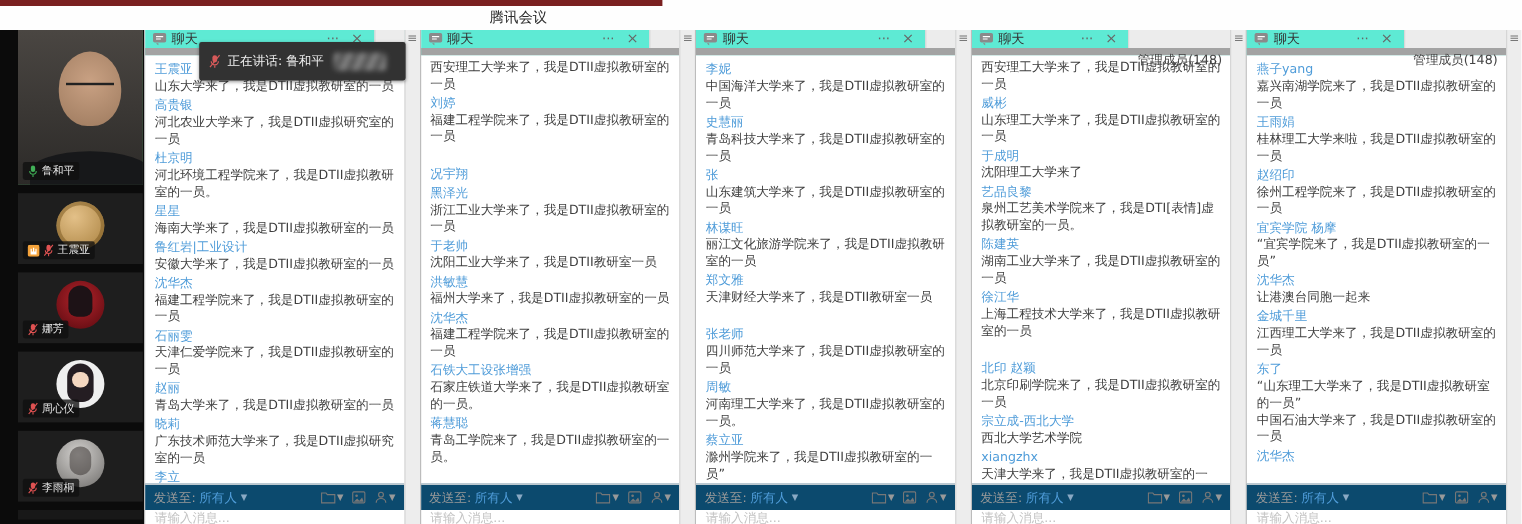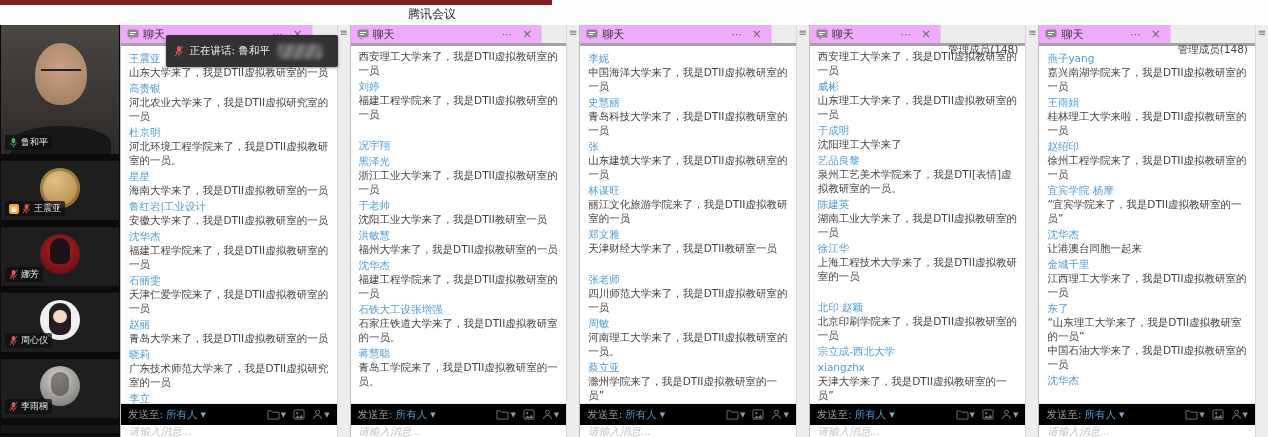--- a/index.html
+++ b/index.html
@@ -9,21 +9,21 @@
 
   
   .topbar { position:relative; height:25px; background:#fefefe; }
   .topbar-red { position:absolute; left:0; top:0; width:552px; height:5px; background:#7a2020; }
   .app-title { position:absolute; left:408px; top:6px; font-size:12px; color:#2b2b2b; }
 
   .main { display:flex; height:412px; }
 
   
   .video-col { width:120px; background:#0b0b0b; display:flex; flex-direction:column; flex:none; }
-  .vtile { position:relative; background:#1e1e1e; margin:0 1px 7px 1px; flex:none;text-align:center; }
+  .vtile { position:relative; background:#1e1e1e; margin:0 1px 7px 15px; flex:none;text-align:center; }
   .vtile.speaking { outline:1px solid #3aa65a; outline-offset:-1px; }
   .vtile-video { height:129px; }
   .vtile-sm { height:59px; }
   .vtile-stub { height:8px; margin-bottom:0; background:#181818; }
   .vface { position:absolute; inset:0; background:linear-gradient(#4a4642,#2c2a28); overflow:hidden; }
   .vface::before { content:""; position:absolute; left:34px; top:18px; width:52px; height:62px;
     background:radial-gradient(circle at 50% 40%, #c9a183, #9d7a5e); border-radius:50% 50% 46% 46%; }
   .vface::after { content:""; position:absolute; left:10px; bottom:-6px; width:100px; height:34px;
     background:#17181a; border-radius:50% 50% 0 0; }
   .vglasses { position:absolute; left:40px; top:44px; width:40px; height:10px;
@@ -46,42 +46,42 @@
   .vbadge { position:absolute; left:4px; bottom:4px; display:flex; align-items:center; gap:3px;
     background:rgba(15,15,15,.78); color:#e8e8e8; font-size:9px; padding:1px 4px; border-radius:2px;
     max-width:108px; white-space:nowrap; }
   .vbadge svg { flex:none; }
 
   
   .panel { flex:1 1 0; min-width:0; display:flex; border-left:1px solid #bcbcbc; background:#fff; position:relative; }
   .panel-body { flex:1; min-width:0; display:flex; flex-direction:column; }
   .panel-rail { width:13px; flex:none; background:#ededed; border-left:1px solid #d6d6d6;
     color:#777; font-size:10px; text-align:center; padding-top:2px; cursor:pointer; }
-  .phead { height:21px; flex:none; display:flex; align-items:stretch; border-bottom:3px solid #a3a3a3; background:#f0abfc; }
+  .phead { height:21px; flex:none; display:flex; align-items:stretch; border-bottom:6px solid #a3a3a3; background:#5eead4; }
   .ptab-main { display:flex; align-items:center; gap:4px; padding:0 6px; flex:1; min-width:0; }
   .ptitle { font-size:11px; color:#333; }
   .psp { flex:1; }
   .pbtn { font-size:11px; color:#666; padding:0 3px; cursor:pointer; line-height:21px; }
   .pbtn.close { font-size:12px; }
   .ptab-member { display:flex; align-items:center; gap:18px; padding:0 7px; background:#ececec;
     border-left:1px solid #d8d8d8; font-size:10.5px; color:#444; white-space:nowrap; cursor:pointer;flex-direction:column; }
 
   .messages { flex:1; overflow:hidden; padding:3px 8px 0 8px; font-size:10.5px; line-height:14px; }
   .msg-name { color:#4f9cd9; margin-top:2px; white-space:nowrap; overflow:hidden; }
   .msg-text { color:#3e3e3e; word-break:break-all; }
   .msg-gap { height:15px; }
 
   .pfoot { flex:none; border-top:1px solid #e6e6e6; height:22px; display:flex; align-items:center;
-    padding:0 7px; gap:3px; font-size:10.5px; background:#000000; }
+    padding:0 7px; gap:3px; font-size:10.5px; background:#0c4a6e; }
   .sendto-label { color:#999; }
   .sendto-value { color:#4f9cd9; cursor:pointer;text-align:right; }
   .caret { font-size:7px; color:#8aa9c4; cursor:pointer; }
   .ficon { display:flex; align-items:center; gap:1px; cursor:pointer; margin-left:4px; }
   .ficon .caret { color:#999; }
-  .input-hint { flex:none; height:12px; padding:0 8px; font-size:10.5px; color:#c3c3c3; overflow:hidden;font-style:italic; }
+  .input-hint { flex:none; height:12px; padding:0 8px; font-size:10.5px; color:#c3c3c3; overflow:hidden; }
 
   
   .speak-banner { position:absolute; top:10px; right:12px; width:172px; height:32px; z-index:5;
     background:#323232; border-radius:2px; display:flex; align-items:center; gap:6px; padding:0 8px;
     color:#f0f0f0; font-size:10.5px; box-shadow:0 1px 3px rgba(0,0,0,.4); }
   .blur-blob { width:44px; height:15px; margin-left:2px; border-radius:3px;
     background:repeating-linear-gradient(115deg,#8d8d8d 0 5px,#5f5f5f 5px 10px); filter:blur(2px); opacity:.85; }
 </style>
 </head>
 <body>
@@ -418,20 +418,21 @@
               <div class="msg-name">艺品良黎</div>
               <div class="msg-text">泉州工艺美术学院来了，我是DTI[表情]虚拟教研室的一员。</div>
               <div class="msg-name">陈建英</div>
               <div class="msg-text">湖南工业大学来了，我是DTII虚拟教研室的一员</div>
               <div class="msg-name">徐江华</div>
               <div class="msg-text">上海工程技术大学来了，我是DTII虚拟教研室的一员</div>
               <div class="msg-gap"></div>
               <div class="msg-name">北印 赵颖</div>
               <div class="msg-text">北京印刷学院来了，我是DTII虚拟教研室的一员</div>
               <div class="msg-name">宗立成-西北大学</div>
+              <div class="msg-text">西北大学艺术学院</div>
               <div class="msg-name">xiangzhx</div>
               <div class="msg-text">天津大学来了，我是DTII虚拟教研室的一员”</div>
             </div>
           <div class="pfoot">
             <span class="sendto-label">发送至:</span>
             <span class="sendto-value">所有人</span>
             <span class="caret">▼</span>
             <span class="psp"></span>
             <span class="ficon">
               <svg width="13" height="11" viewBox="0 0 14 12">

